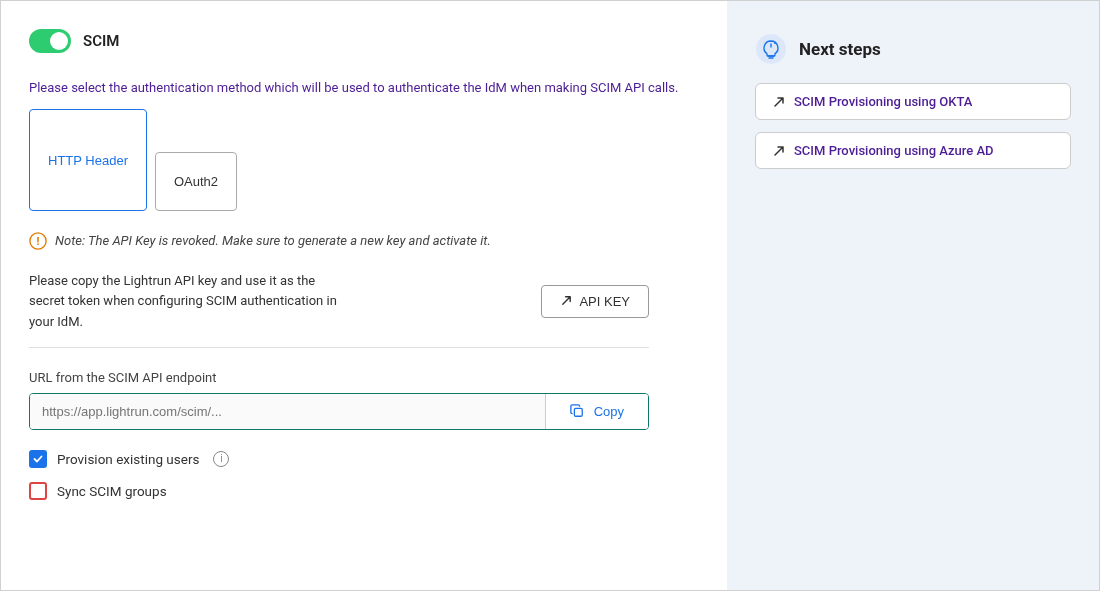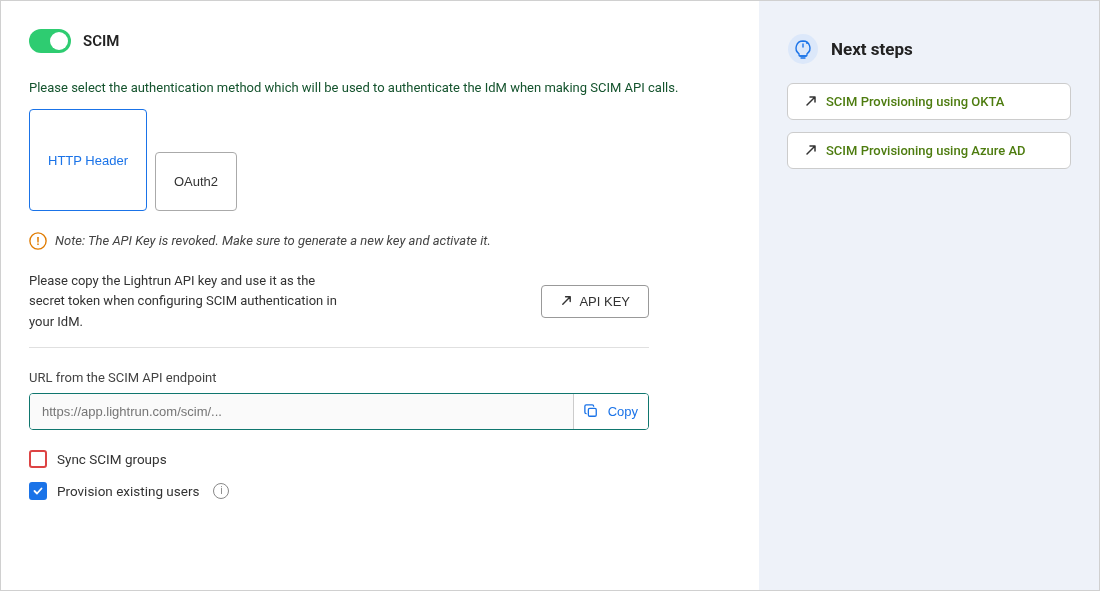--- a/index.html
+++ b/index.html
@@ -62,21 +62,21 @@
       line-height: 1.6;
       margin-bottom: 16px;
       max-width: 480px;
     }
     .description-text a {
       color: #1a73e8;
       text-decoration: none;
     }
     .auth-note {
       font-size: 13px;
-      color: #14532d;
+      color: #4c1d95;
       margin-bottom: 14px;
     }
     .auth-buttons {
       display: flex;
       gap: 8px;
       margin-bottom: 20px;
     }
     .auth-btn {
       padding: 21px 18px;
       border: 1.5px solid #1a73e8;
@@ -166,21 +166,21 @@
       padding: 10px 12px;
       font-size: 13px;
       color: #bbb;
       background: #fafafa;
       outline: none;
     }
     .copy-btn {
       display: flex;
       align-items: center;
       gap: 10px;
-      padding: 10px 10px;
+      padding: 10px 24px;
       border: none;
       border-left: 1px solid #ccc;
       background: #fff;
       color: #1a73e8;
       font-size: 13px;
       cursor: pointer;
       font-weight: 500;
     }
     .checkboxes-section {
       margin-top: 20px;
@@ -217,21 +217,21 @@
       display: inline-flex;
       align-items: center;
       justify-content: center;
       font-size: 10px;
       color: #888;
       cursor: pointer;
       margin-left: 4px;
     }
     
     .right-panel {
-      width: 340px;
+      width: 372px;
       background: #eef2f9;
       padding: 32px 28px;
       display: flex;
       flex-direction: column;
       gap: 0;
     }
     .next-steps-header {
       display: flex;
       align-items: center;
       gap: 12px;
@@ -248,27 +248,28 @@
       color: #222;
     }
     .next-steps-desc {
       font-size: 13px;
       color: #333;
       line-height: 1.65;
       margin-bottom: 22px;
     }
     .next-steps-link {
       display: flex;
+      align-items: center;
       gap: 8px;
       padding: 10px 16px;
       border: 1px solid #ccc;
       border-radius: 6px;
       background: #fff;
       font-size: 13px;
-      color: #4d7c0f;
+      color: #4c1d95;
       cursor: pointer;
       margin-bottom: 12px;
       text-decoration: none;
       font-weight: 500;
     }
     .checkmark-white {
       width: 10px;
       height: 10px;
     }
   </style>
@@ -321,32 +322,32 @@
             <path d="M3 11H2.5A1.5 1.5 0 0 1 1 9.5v-7A1.5 1.5 0 0 1 2.5 1h7A1.5 1.5 0 0 1 11 2.5V3" stroke="#1a73e8" stroke-width="1.5" fill="none"></path>
           </svg>
           <span>Copy</span>
         </button>
       </div>
     </div>
 
     <div class="checkboxes-section">
 
       <div class="checkbox-row">
-        <div style="border: 2px solid #d44; border-radius: 3px; width: 18px; height: 18px; background: #fff; cursor: pointer; flex-shrink: 0;"></div>
-        <span class="checkbox-label">Sync SCIM groups</span>
-      </div>
-
-      <div class="checkbox-row">
         <div class="checkbox-box">
           <svg class="checkmark-white" viewBox="0 0 10 10">
             <polyline points="1.5,5 4,7.5 8.5,2.5" stroke="white" stroke-width="1.8" fill="none" stroke-linecap="round" stroke-linejoin="round"></polyline>
           </svg>
         </div>
         <span class="checkbox-label">Provision existing users</span>
         <span class="info-icon">i</span>
+      </div>
+
+      <div class="checkbox-row">
+        <div style="border: 2px solid #d44; border-radius: 3px; width: 18px; height: 18px; background: #fff; cursor: pointer; flex-shrink: 0;"></div>
+        <span class="checkbox-label">Sync SCIM groups</span>
       </div>
     </div>
 
   </div>
 
   <div class="right-panel">
     <div class="next-steps-header">
       <svg class="lightbulb-icon" viewBox="0 0 32 32" fill="none" xmlns="http://www.w3.org/2000/svg">
         <circle cx="16" cy="16" r="15" fill="#dce8fa" stroke="none"></circle>
         <path d="M16 8a7 7 0 0 1 4 12.7V22a1 1 0 0 1-1 1h-6a1 1 0 0 1-1-1v-1.3A7 7 0 0 1 16 8z" stroke="#1a73e8" stroke-width="1.4" fill="none" stroke-linejoin="round"></path>

